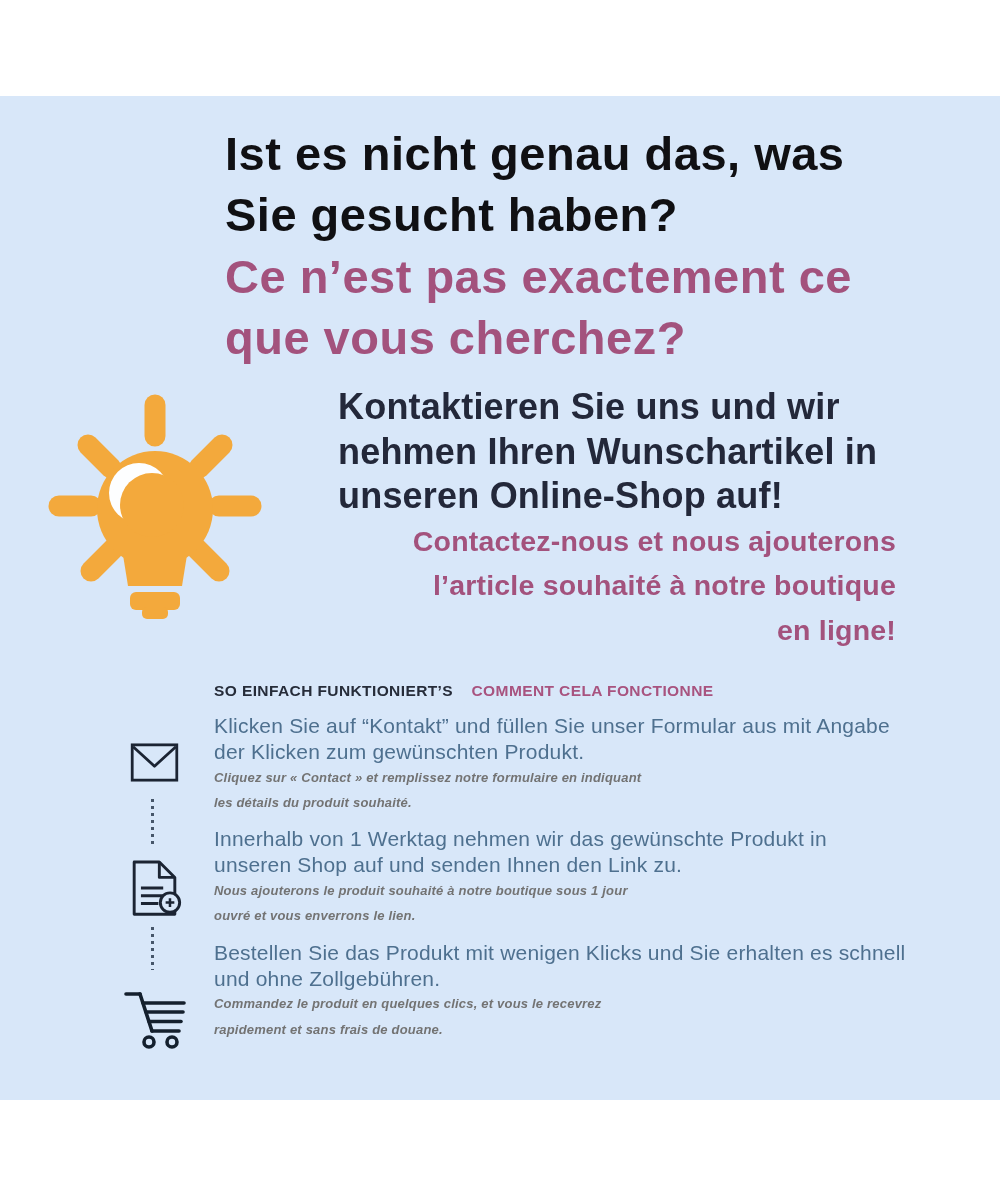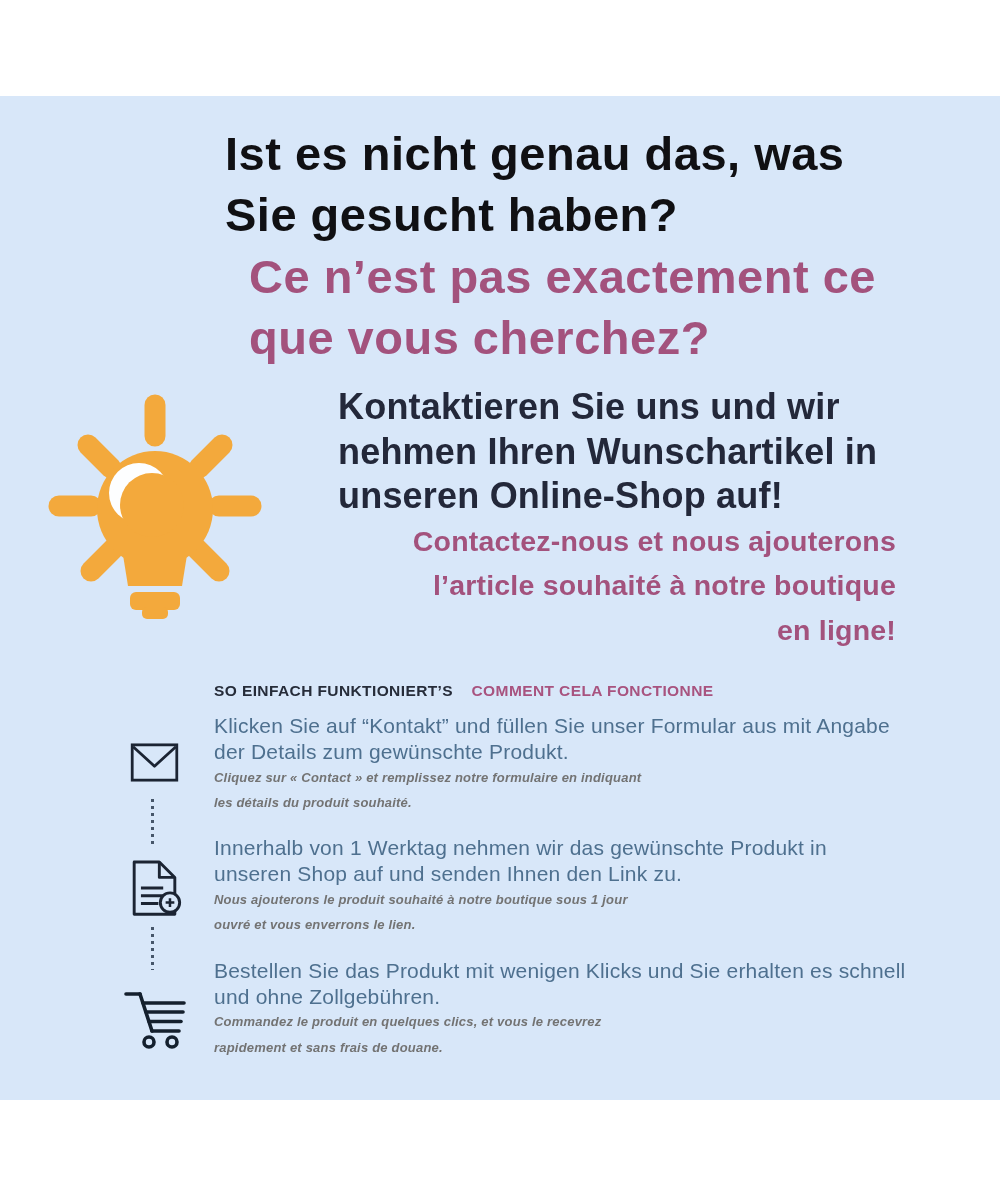--- a/index.html
+++ b/index.html
@@ -12,34 +12,34 @@
   }
   .canvas{position:absolute;top:0;left:0;width:880px;height:1200px;}
   .panel{
     position:absolute;left:0;top:96px;width:1000px;height:1004px;
     background:#D8E7F9;
   }
 
   
   .headline{position:absolute;left:225px;top:123px;width:720px;}
   .headline .de{color:#101013;font-size:47px;font-weight:700;line-height:61px;letter-spacing:.5px;}
-  .headline .fr{color:#A3527D;font-size:47px;font-weight:700;line-height:61px;letter-spacing:.5px;margin-top:1px;margin-left:24px;}
+  .headline .fr{color:#A3527D;font-size:47px;font-weight:700;line-height:61px;letter-spacing:.5px;margin-top:1px;}
 
   
   .bulb{position:absolute;left:45px;top:394px;width:220px;height:225px;}
   .intro{position:absolute;left:296px;top:385px;width:600px;}
   .intro .de{color:#23283A;font-size:36px;font-weight:700;line-height:44.5px;letter-spacing:.2px;margin-left:42px;}
   .intro .fr{color:#A3527D;font-size:28.5px;font-weight:700;line-height:44.5px;letter-spacing:.2px;text-align:right;}
 
   
   .hiw-header{position:absolute;left:214px;top:682px;white-space:nowrap;text-align:right;}
   .hiw-header .de{color:#262C39;font-size:15.5px;font-weight:700;letter-spacing:.4px;}
   .hiw-header .fr{color:#A8537F;font-size:15.5px;font-weight:700;letter-spacing:.4px;margin-left:14px;}
 
-  .steps{position:absolute;left:214px;top:713px;width:740px;display:flex;flex-direction:column;gap:20px;}
+  .steps{position:absolute;left:214px;top:713px;width:740px;display:flex;flex-direction:column;gap:11px;}
   .step .de{color:#4E708F;font-size:21px;font-weight:400;line-height:25.8px;letter-spacing:.2px;}
   .step .fr{color:#737373;font-size:13px;font-weight:700;line-height:25.4px;letter-spacing:.2px;font-style:italic;}
 
   
   .icon{position:absolute;}
   .icon-envelope{left:130px;top:743px;width:49px;height:39px;}
   .icon-document{left:126px;top:860px;width:57px;height:60px;}
   .icon-cart{left:121px;top:987px;width:68px;height:62px;}
   .dotted{
     position:absolute;left:151px;width:3px;
@@ -136,21 +136,21 @@
         <circle cx="28" cy="55" r="5"></circle>
         <circle cx="51" cy="55" r="5"></circle>
       </g>
     </svg>
   </div>
 
   <div class="steps">
     <div class="step">
       <div class="de">
         <div>Klicken Sie auf “Kontakt” und füllen Sie unser Formular aus mit Angabe</div>
-        <div>der Details zum gewünschte Produkt.</div>
+        <div>der Klicken zum gewünschten Produkt.</div>
       </div>
       <div class="fr">
         <div>Cliquez sur « Contact » et remplissez notre formulaire en indiquant</div>
         <div>les détails du produit souhaité.</div>
       </div>
     </div>
 
     <div class="step">
       <div class="de">
         <div>Innerhalb von 1 Werktag nehmen wir das gewünschte Produkt in</div>

